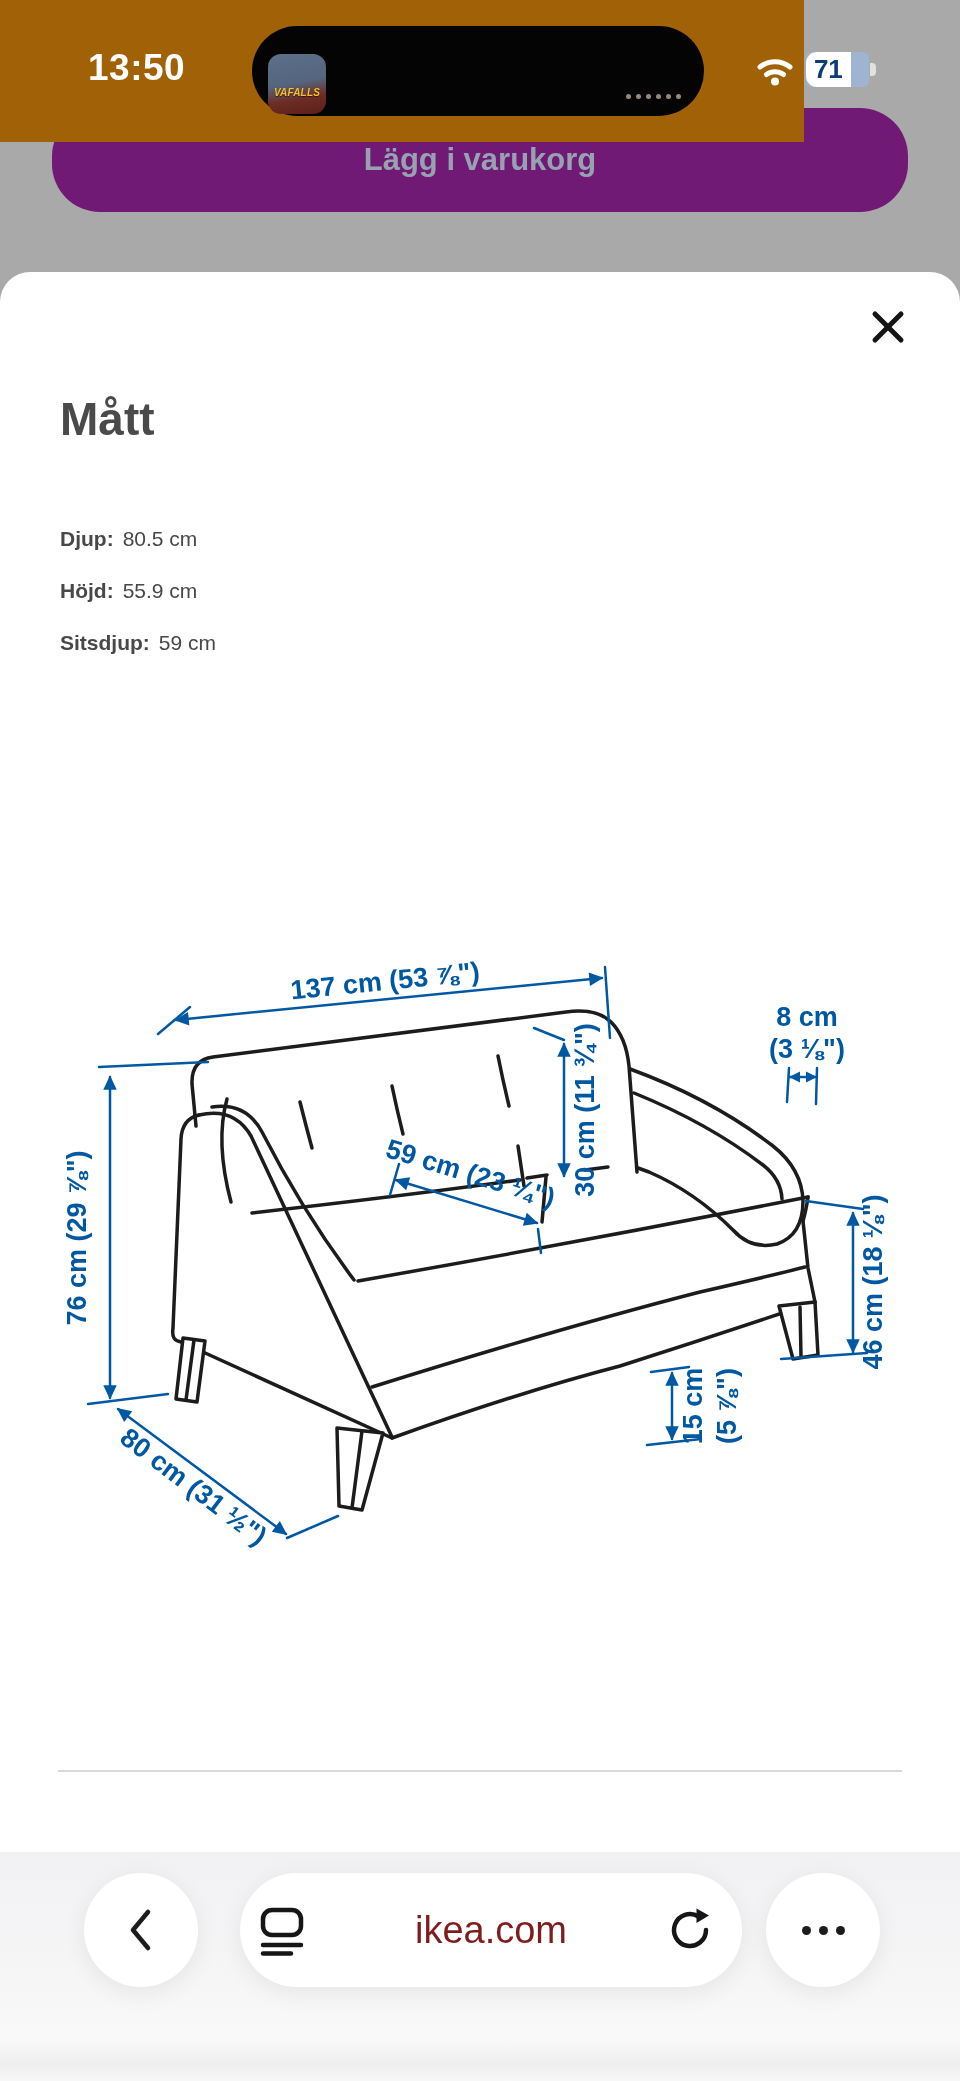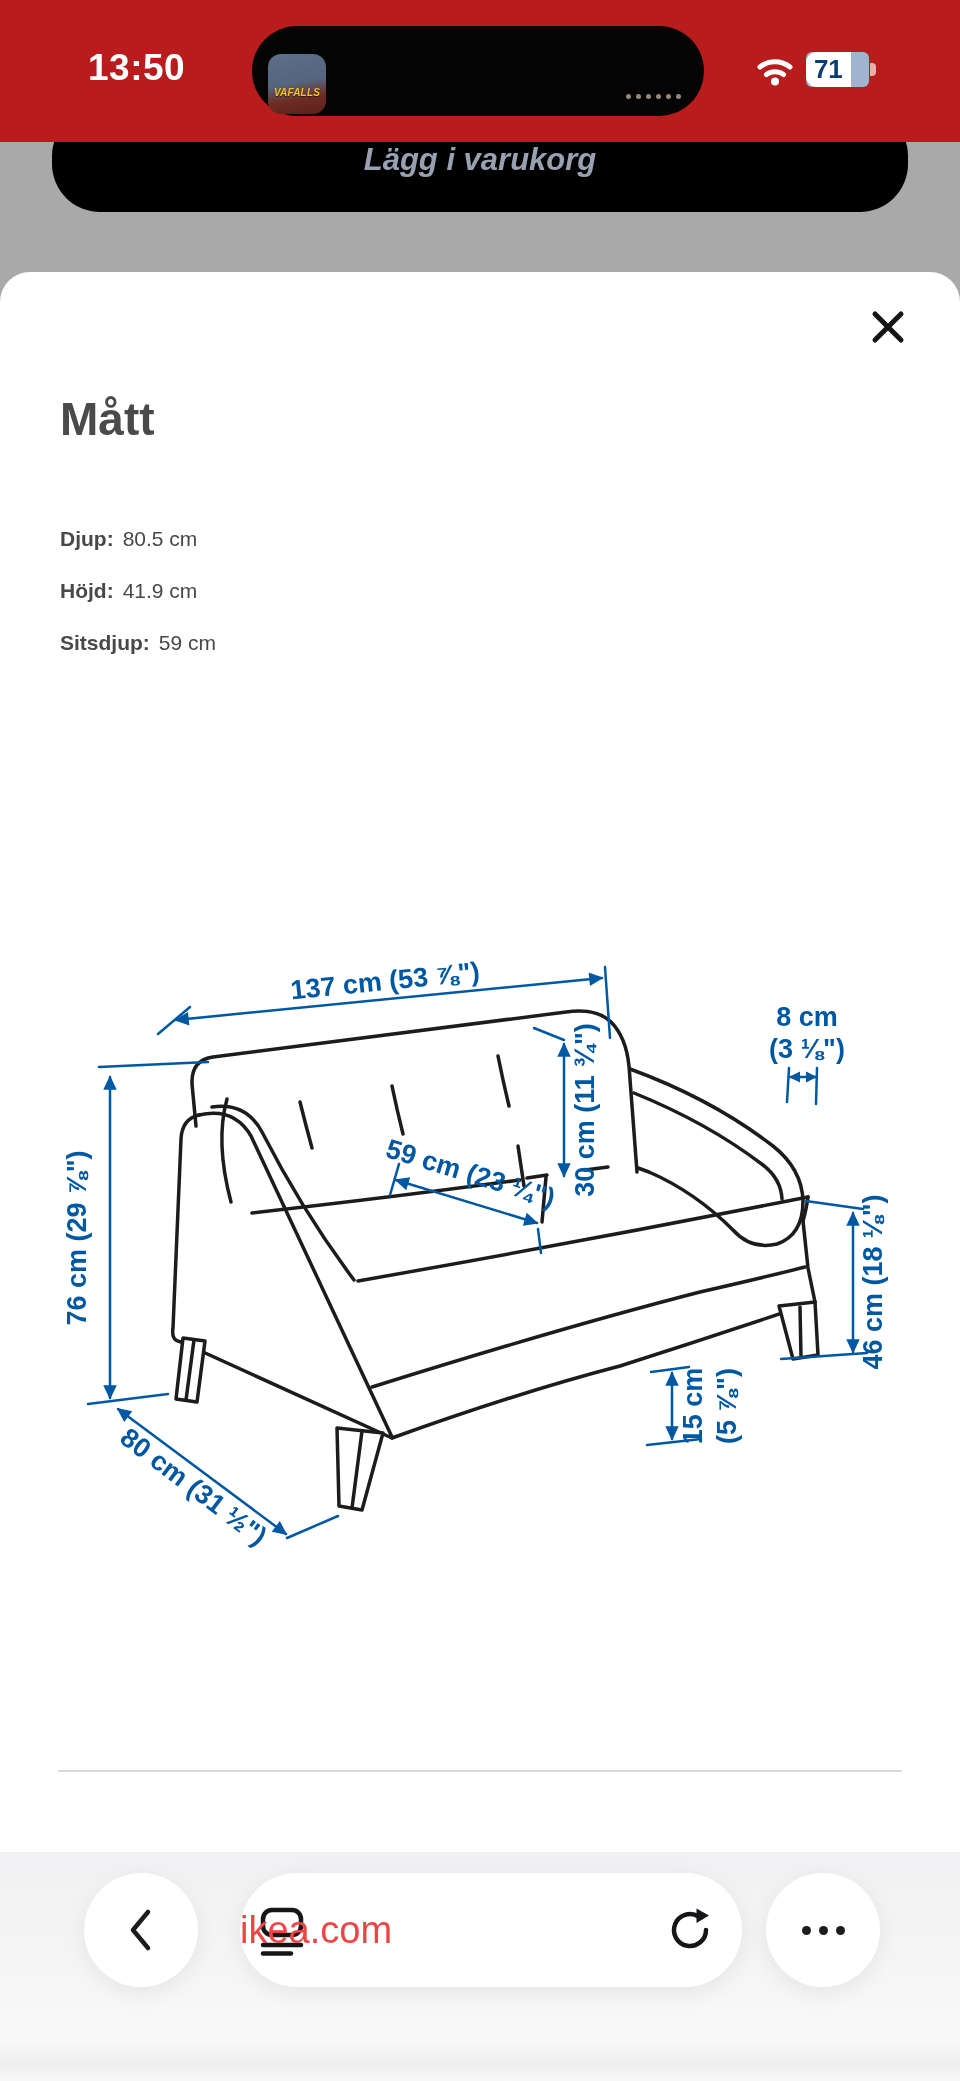--- a/index.html
+++ b/index.html
@@ -1,42 +1,42 @@
 <!DOCTYPE html>
 <html><head>
 <meta charset="utf-8">
 <style>
   * { margin:0; padding:0; box-sizing:border-box; }
   html,body { background:#333; }
   body { font-family:"Liberation Sans","DejaVu Sans",sans-serif; }
   .screen { position:relative; width:960px; height:2081px; background:#a9a9a9; overflow:hidden; margin:0 auto; }
 
   
-  .statusbar { position:absolute; left:0; top:0; width:960px; height:142px; background:#b91c1c; z-index:5; }
+  .statusbar { position:absolute; left:0; top:0; width:804px; height:142px; background:#a16207; z-index:5; }
   .time { position:absolute; left:88px; top:47px; font-size:37px; font-weight:bold; color:#fff; letter-spacing:.5px; }
   .island { position:absolute; left:252px; top:26px; width:452px; height:90px; background:#040404; border-radius:45px; }
   .artwork { position:absolute; left:16px; top:28px; width:58px; height:60px; border-radius:13px; overflow:hidden;
              background:linear-gradient(170deg,#5d7089 0%,#54657e 48%,#6e2d24 72%,#5a1f1a 100%);
              display:flex; align-items:center; justify-content:center; }
   .artwork span { font-size:10px; font-weight:bold; font-style:italic; color:#f6c02e; letter-spacing:.2px;
                   transform:translateY(8px); text-shadow:0 1px 1px rgba(0,0,0,.6); }
   .activity-dots { position:absolute; left:374px; top:68px; display:flex; gap:5px; }
   .activity-dots i { width:5px; height:5px; border-radius:50%; background:#97887a; }
   .status-icons { position:absolute; left:755px; top:52px; display:flex; align-items:center; }
   .wifi { width:40px; height:34px; }
   .battery { position:relative; margin-left:11px; width:63px; height:35px; border-radius:6px; background:#9fb4d1; overflow:visible; }
   .battery .fill { position:absolute; left:0; top:0; width:71%; height:100%; background:#fff; border-radius:11px 0 0 11px; }
   .battery .pct { position:absolute; left:0; top:0; width:71%; height:100%; display:flex; align-items:center; justify-content:center;
                   font-size:26px; font-weight:bold; color:#0a3d75; }
   .battery .nub { position:absolute; right:-7px; top:11px; width:6px; height:13px; background:rgba(255,255,255,.65); border-radius:0 4px 4px 0; }
 
   
   .cart-btn { position:absolute; left:52px; top:108px; width:856px; height:104px; border-radius:48px;
-              background:#000000; color:#97a1b1; font-size:31px; font-weight:bold;
-              display:flex; align-items:center; justify-content:center; z-index:1;font-style:italic; }
+              background:#701a75; color:#97a1b1; font-size:31px; font-weight:bold;
+              display:flex; align-items:center; justify-content:center; z-index:1; }
 
   
   .sheet { position:absolute; left:0; top:272px; width:960px; height:1580px; background:#fff; border-radius:30px 30px 0 0; z-index:10; }
   .close-btn { position:absolute; left:856px; top:296px; width:64px; height:64px; background:none; border:none; cursor:pointer; z-index:11; }
   .sheet h1 { position:absolute; left:60px; top:120px; font-size:46px; font-weight:bold; color:#4a4a4a; }
   .meas { position:absolute; left:60px; top:241px; list-style:none; }
   .meas li { font-size:21px; line-height:52px; color:#484848; }
   .meas .lbl { font-weight:bold; margin-right:9px; }
   .diagram { position:absolute; left:0; top:678px; width:960px; height:660px; }
   .diagram text { font:bold 27px "Liberation Sans","DejaVu Sans",sans-serif; fill:#0058a3; }
@@ -44,22 +44,22 @@
 
   
   .toolbar { position:absolute; left:0; top:1852px; width:960px; height:229px; z-index:15;
              background:linear-gradient(180deg,#f1f1f3 0%,#f6f6f7 55%,#fbfbfb 100%); }
   .tb-circle { position:absolute; top:21px; width:114px; height:114px; border-radius:50%; background:#fff;
                box-shadow:0 6px 24px rgba(0,0,0,.07); display:flex; align-items:center; justify-content:center; }
   .tb-back { left:84px; }
   .tb-more { left:766px; }
   .url-pill { position:absolute; left:240px; top:21px; width:502px; height:114px; border-radius:57px; background:#fff;
               box-shadow:0 6px 24px rgba(0,0,0,.07); }
-  .url-text { position:absolute; left:0; top:0; width:100%; height:114px; line-height:114px; 
-              font-size:38px; font-weight:500; color:#ef4444; }
+  .url-text { position:absolute; left:0; top:0; width:100%; height:114px; line-height:114px; text-align:center;
+              font-size:38px; font-weight:500; color:#7f1d1d; }
   .reader-icon { position:absolute; left:20px; top:33px; }
   .reload-icon { position:absolute; right:28px; top:34px; }
   .more-dots { display:flex; gap:8px; }
   .more-dots i { width:9px; height:9px; border-radius:50%; background:#1c1c1e; }
   .bottom-fade { position:absolute; left:0; top:2040px; width:960px; height:41px;
                  background:linear-gradient(180deg,rgba(235,235,236,0) 0%,rgba(228,228,230,.55) 60%,rgba(240,240,241,.3) 100%); z-index:16; }
 </style>
 </head>
 <body>
 
@@ -98,21 +98,21 @@
 
   <div class="cart-btn">
     <span>Lägg i varukorg</span>
   </div>
 
   <main class="sheet">
     <h1>Mått</h1>
 
     <ul class="meas">
       <li><span class="lbl">Djup:</span><span>80.5 cm</span></li>
-      <li><span class="lbl">Höjd:</span><span>41.9 cm</span></li>
+      <li><span class="lbl">Höjd:</span><span>55.9 cm</span></li>
       <li><span class="lbl">Sitsdjup:</span><span>59 cm</span></li>
     </ul>
 
     <svg class="diagram" viewBox="0 0 960 660">
       <defs>
         <marker id="arr" viewBox="0 0 10 10" refX="8.5" refY="5" markerWidth="7" markerHeight="6" orient="auto-start-reverse">
           <path d="M0,0.5 L9.5,5 L0,9.5 Z" fill="#0058a3"></path>
         </marker>
       </defs>
 

